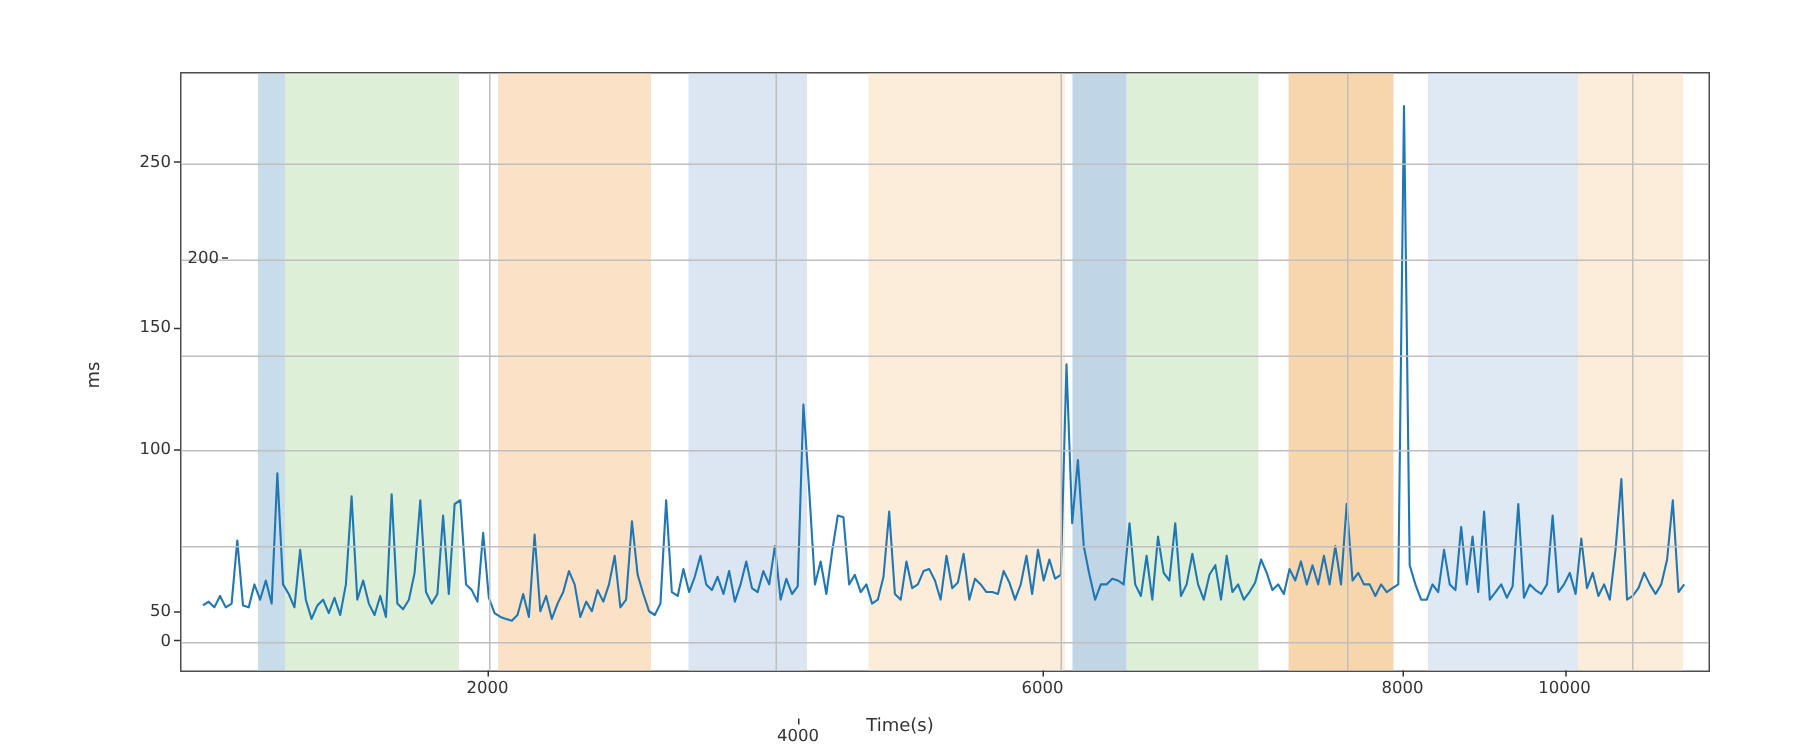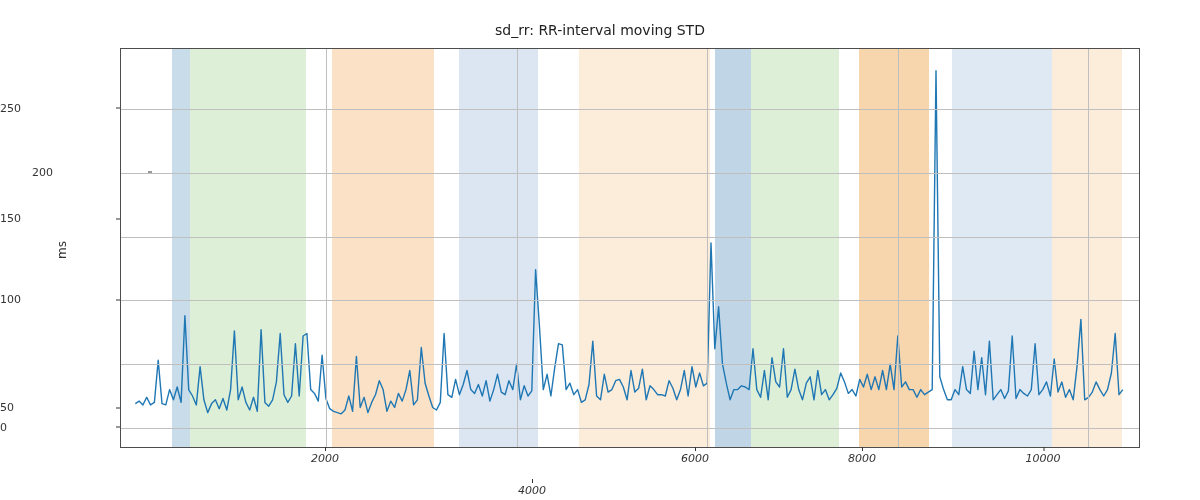--- a/index.html
+++ b/index.html
@@ -46,34 +46,34 @@
     position: absolute;
     top: 0; bottom: 0;
     border-left: 1px solid #bfbfbf;
   }
   .xtick {
     position: absolute;
     top: 452px;
     transform: translateX(-50%);
     font-size: 11px;
     color: #333;
-    font-style: italic;
   }
   .xtick .tickmark {
     position: absolute;
     left: 50%;
     top: -5px;
     width: 0;
     height: 4px;
     border-left: 1px solid #333;
   }
   .ytick {
     position: absolute;
     left: 0;
     width: 114px;
+    text-align: right;
     font-size: 11px;
     color: #333;
     transform: translateY(-50%);
   }
   .ytick .tickmark {
     position: absolute;
     right: -6px;
     top: 50%;
     width: 4px;
     height: 0;
@@ -103,21 +103,20 @@
     fill: none;
     stroke: #1f77b4;
     stroke-width: 1.4;
     stroke-linejoin: round;
   }
 </style>
 </head>
 <body>
 
 <div class="figure">
-  <div class="title">sd_rr: RR-interval moving STD</div>
 
   <div class="plot-area" id="plot-area">
       <div class="band" style="left: 931.26px; width: 69.5824px; background: rgb(252, 236, 218);"></div>
       <div class="band" style="left: 831.176px; width: 100.084px; background: rgb(223, 233, 243);"></div>
       <div class="band" style="left: 737.764px; width: 70.5356px; background: rgb(247, 213, 173);"></div>
       <div class="band" style="left: 630.054px; width: 87.6929px; background: rgb(221, 239, 215);"></div>
       <div class="band" style="left: 593.833px; width: 36.221px; background: rgb(192, 214, 230);"></div>
       <div class="band" style="left: 457.528px; width: 131.539px; background: rgb(252, 236, 218);"></div>
       <div class="band" style="left: 338.38px; width: 79.1142px; background: rgb(219, 230, 242);"></div>
       <div class="band" style="left: 210.654px; width: 101.991px; background: rgb(251, 226, 198);"></div>
@@ -136,26 +135,27 @@
       <div class="gridline-v" style="left: 395.571px;"></div>
       <div class="gridline-v" style="left: 586.208px;"></div>
       <div class="gridline-v" style="left: 776.845px;"></div>
       <div class="gridline-v" style="left: 967.481px;"></div>
     </div>
 
   <div id="xtick-layer">
       <div class="xtick" style="left: 324.934px;">2000<div class="tickmark"></div></div>
       <div class="xtick" style="left: 532px; margin-top: 32px;">4000<div class="tickmark"></div></div>
       <div class="xtick" style="left: 695px;">6000<div class="tickmark"></div></div>
-      <div class="xtick" style="left: 862px;">8000<div class="tickmark"></div></div>
+      <div class="xtick" style="left: 935px;">8000<div class="tickmark"></div></div>
       <div class="xtick" style="left: 1043px;">10000<div class="tickmark"></div></div>
     </div>
   <div id="ytick-layer">
       <div class="ytick" style="top: 426.865px;">0<div class="tickmark"></div></div>
       <div class="ytick" style="top: 363.083px; margin-top: 44px;">50<div class="tickmark"></div></div>
       <div class="ytick" style="top: 299.301px;">100<div class="tickmark"></div></div>
       <div class="ytick" style="top: 218px;">150<div class="tickmark"></div></div>
       <div class="ytick" style="top: 171.737px; margin-left: 32px;">200<div class="tickmark"></div></div>
       <div class="ytick" style="top: 107.955px;">250<div class="tickmark"></div></div>
     </div>
 
+  <div class="xlabel">Time(s)</div>
   <div class="ylabel">ms</div>
 </div>
 
 </body></html>

